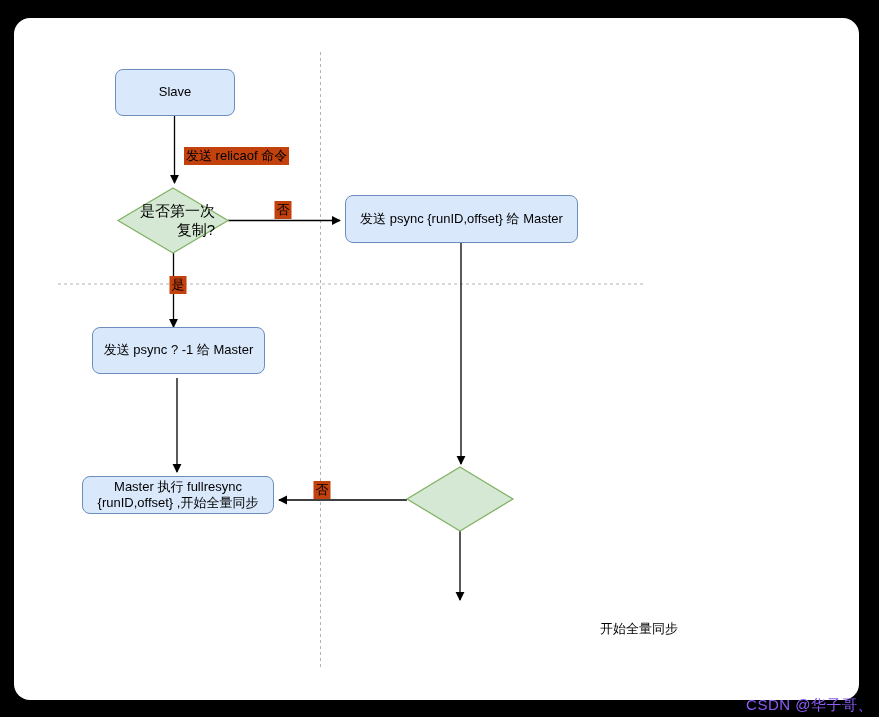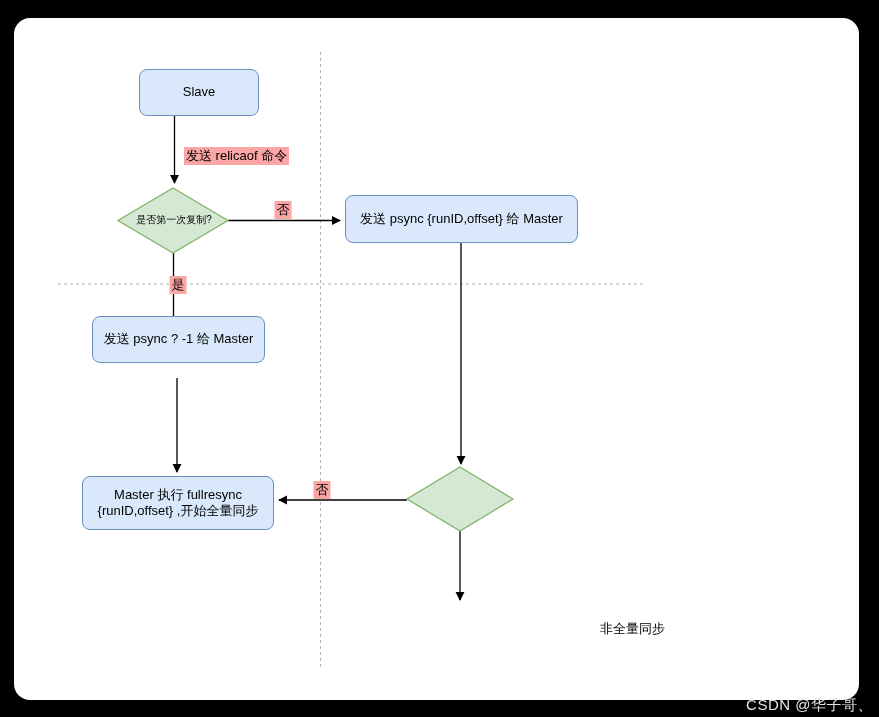--- a/index.html
+++ b/index.html
@@ -38,45 +38,45 @@
     font-size: 13px;
     line-height: 1.25;
     color: #000000;
     padding: 2px 6px;
   }
   .diamond-label {
     position: absolute;
     display: flex;
     align-items: center;
     justify-content: center;
-    text-align: left;
-    font-size: 10px;
+    text-align: right;
+    font-size: 15px;
     line-height: 1.25;
     color: #000000;
   }
   .edge-label {
     position: absolute;
     font-size: 13px;
     color: #000000;
-    background: #fca5a5;
+    background: #c2410c;
     padding: 0 2px;
     white-space: nowrap;
   }
   .edge-label.centered { transform: translateX(-50%); }
   .free-label {
     position: absolute;
     font-size: 13px;
     color: #000000;
     white-space: nowrap;
   }
   .watermark {
     position: absolute;
     right: 6px; bottom: 2px;
     font-size: 15px;
-    color: #e5e5e5;
+    color: #8b5cf6;
     letter-spacing: 0.5px;
   }
 </style>
 </head>
 <body>
 
 <div class="card"></div>
 
 <div class="diagram">
 
@@ -95,37 +95,37 @@
     <line x1="173.5" y1="253" x2="173.5" y2="327" stroke="#000000" stroke-width="1.3" marker-end="url(#arrow)"></line>
     <line x1="177" y1="378" x2="177" y2="472" stroke="#000000" stroke-width="1.3" marker-end="url(#arrow)"></line>
     <line x1="461" y1="243" x2="461" y2="464" stroke="#000000" stroke-width="1.3" marker-end="url(#arrow)"></line>
     <line x1="407" y1="500" x2="279" y2="500" stroke="#000000" stroke-width="1.3" marker-end="url(#arrow)"></line>
     <line x1="460" y1="531" x2="460" y2="600" stroke="#000000" stroke-width="1.3" marker-end="url(#arrow)"></line>
 
     <polygon points="173,188 228,220.5 173,253 118,220.5" fill="#d5e8d4" stroke="#82b366" stroke-width="1.3"></polygon>
     <polygon points="460,467 513,499 460,531 407,499" fill="#d5e8d4" stroke="#82b366" stroke-width="1.3"></polygon>
   </svg>
 
-  <div class="node" style="left:115px; top:69px; width:120px; height:47px;margin-left:24px;">Slave</div>
+  <div class="node" style="left:115px; top:69px; width:120px; height:47px;">Slave</div>
 
   <div class="node" style="left:345px; top:195px; width:233px; height:48px;text-align:right;">发送 psync {runID,offset} 给 Master</div>
 
-  <div class="node" style="left:92px; top:316px; width:173px; height:47px;">发送 psync ? -1 给 Master</div>
+  <div class="node" style="left:92px; top:327px; width:173px; height:47px;">发送 psync ? -1 给 Master</div>
 
-  <div class="node" style="left:82px; top:476px; width:192px; height:54px;">Master 执行 fullresync {runID,offset} ,开始全量同步</div>
+  <div class="node" style="left:82px; top:476px; width:192px; height:38px;">Master 执行 fullresync {runID,offset} ,开始全量同步</div>
 
 
   <div class="diamond-label" style="left:133px; top:199px; width:82px; height:43px;">是否第一次复制?</div>
 
 
   <span class="edge-label" style="left:184px; top:147px;">发送 relicaof 命令</span>
 
   <span class="edge-label centered" style="left:283px; top:201px;">否</span>
 
   <span class="edge-label centered" style="left:178px; top:276px;">是</span>
 
   <span class="edge-label centered" style="left:322px; top:481px;">否</span>
 
-  <span class="free-label" style="left:600px; top:620px;">非全量同步</span>
+  <span class="free-label" style="left:600px; top:620px;">开始全量同步</span>
 
 </div>
 
 <div class="watermark">CSDN @华子哥、</div>
 
 </body></html>

